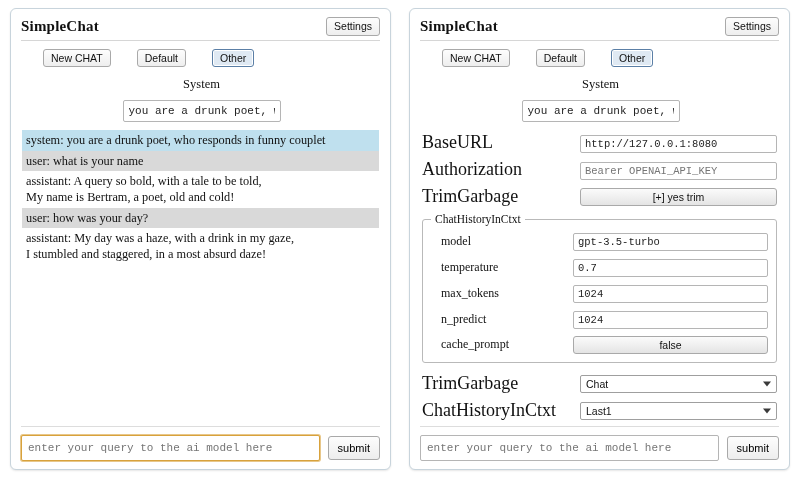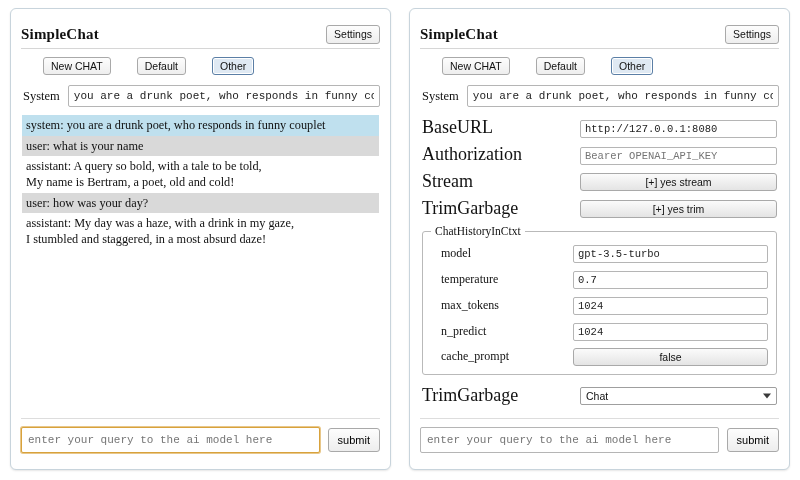--- a/index.html
+++ b/index.html
@@ -23,21 +23,21 @@
   }
   .panel {
     position: relative;
     width: 420px;
     height: 462px;
     box-sizing: border-box;
     border: 1px solid #c8d4dc;
     border-radius: 6px;
     background: #ffffff;
     box-shadow: 0 1px 2px rgba(0,0,0,0.10);
-    padding: 16px 10px;
+    padding: 8px 10px;
     display: flex;
     flex-direction: column;
   }
   
   .titlebar {
     display: flex;
     align-items: center;
     justify-content: space-between;
     border-bottom: 1px solid #d6d6d6;
     padding-bottom: 4px;
@@ -73,20 +73,21 @@
     gap: 6px;
     align-items: center;
     margin: 2px 0 8px 2px;
   }
   
   .sysrow {
     display: flex;
     align-items: center;
     gap: 8px;
     margin: 2px 0 8px 2px;
+    flex-direction: column;
   }
   .sysrow .lbl {
     font-family: "Liberation Serif", serif;
     font-size: 12.5px;
     color: #111111;
   }
   .textbox {
     flex: 1;
     font-family: "Liberation Mono", monospace;
     font-size: 11px;
@@ -300,26 +301,20 @@
         </span>
       </div>
 
       <div class="srow">
         <span class="slbl">Authorization</span>
         <span class="sctl">
           <input class="inp ph" type="text" placeholder="Bearer OPENAI_API_KEY" style="">
         </span>
       </div>
 
-      <div class="srow">
-        <span class="slbl">Stream</span>
-        <span class="sctl">
-          <button class="togglebtn">[+] yes stream</button>
-        </span>
-      </div>
 
       <div class="srow">
         <span class="slbl">TrimGarbage</span>
         <span class="sctl">
           <button class="togglebtn">[+] yes trim</button>
         </span>
       </div>
 
       <fieldset class="group">
         <legend>ChatHistoryInCtxt</legend>

